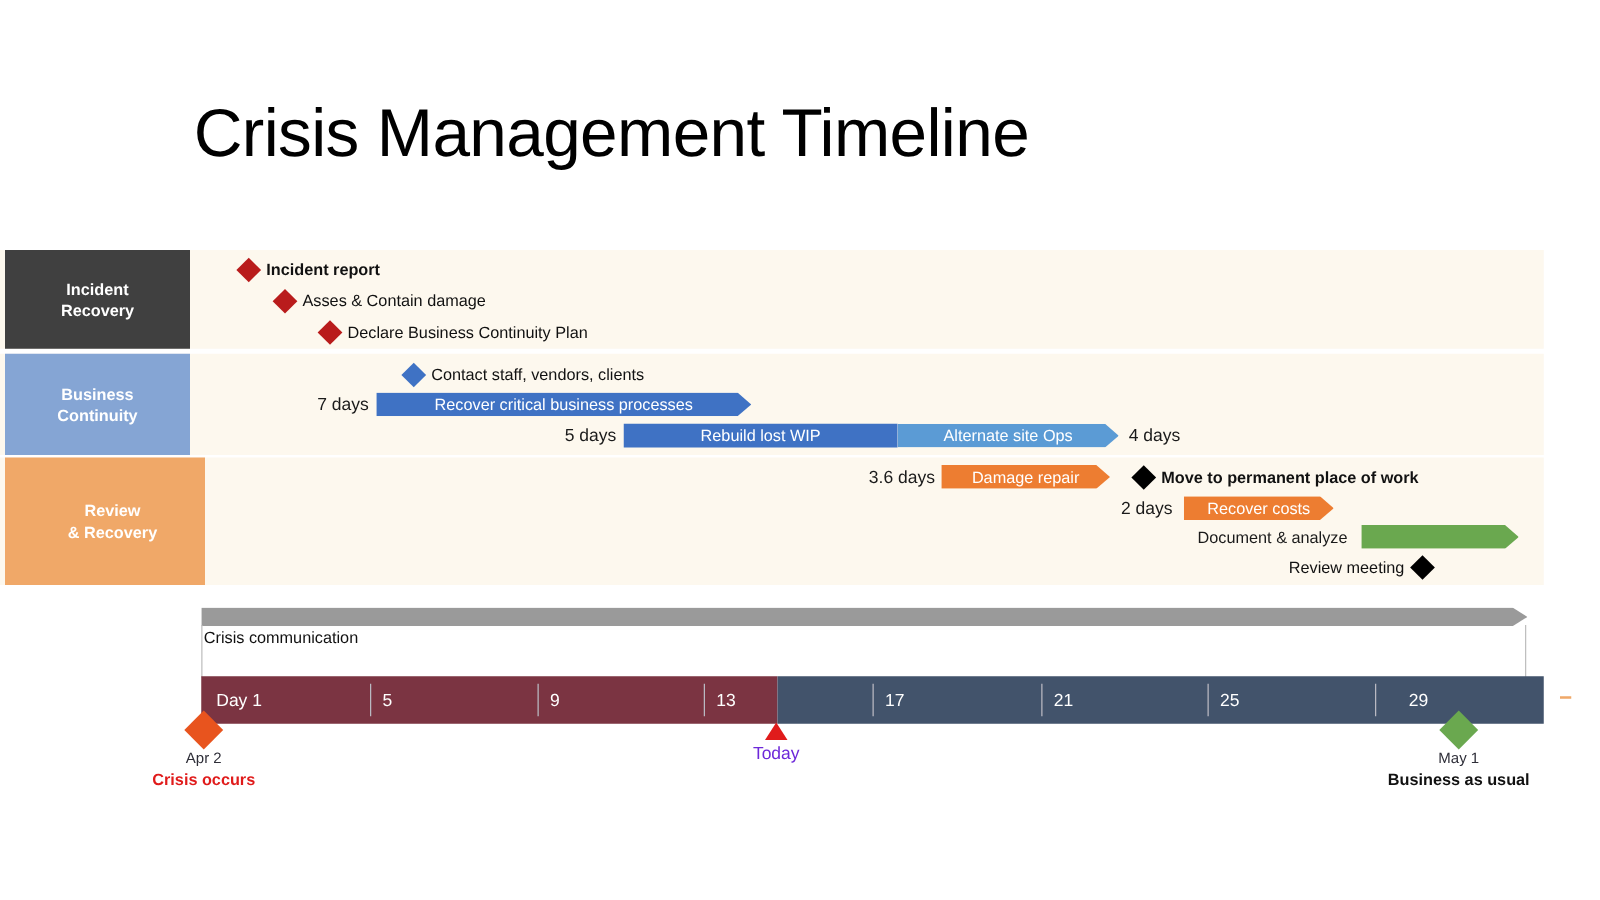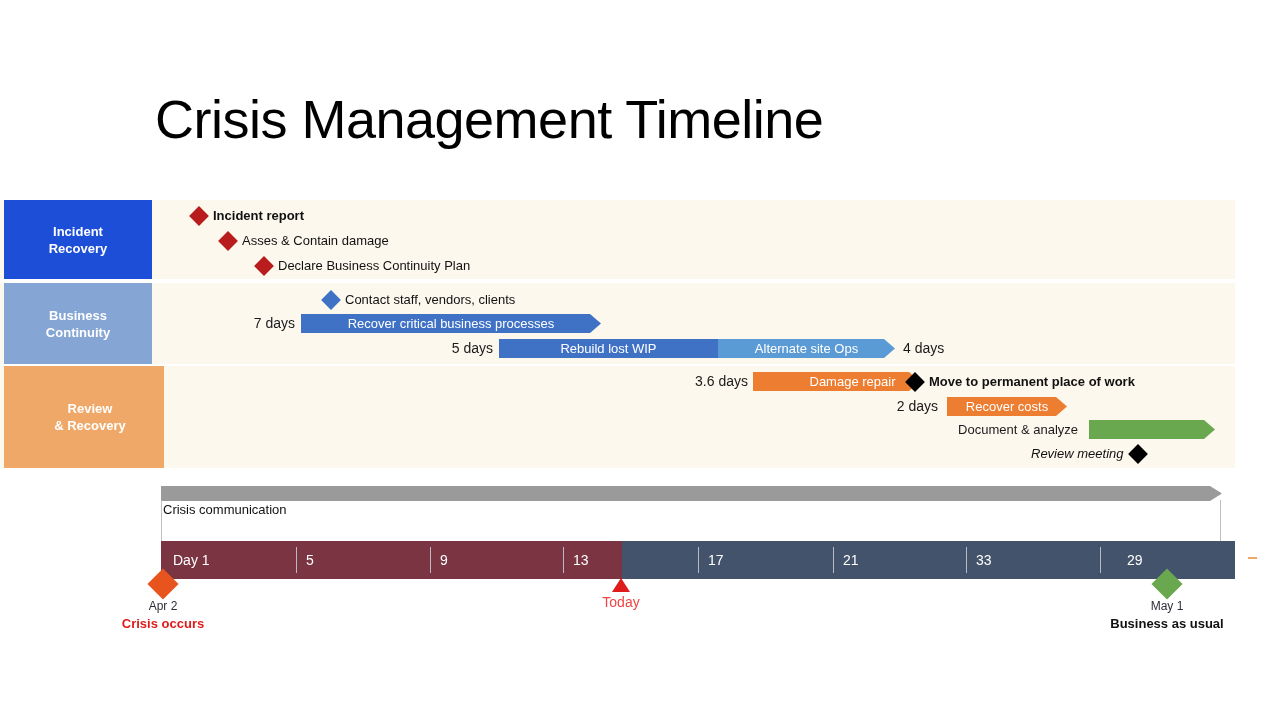--- a/index.html
+++ b/index.html
@@ -24,21 +24,20 @@
   .title {
     position: absolute;
     left: 155px;
     top: 75px;
     font-size: 54px;
     line-height: 64px;
     font-weight: 400;
     color: #000000;
     letter-spacing: -0.5px;
     white-space: nowrap;
-    margin-top: 12px;
   }
   
   .lane-band {
     position: absolute;
     left: 0px;
     background: #fdf8ee;
   }
   .lane-label {
     position: absolute;
     left: 4px;
@@ -48,21 +47,21 @@
     justify-content: center;
     text-align: center;
     color: #ffffff;
     font-weight: bold;
     font-size: 13px;
     line-height: 17px;
   }
   .lane-band.lane0 { top: 200px; height: 79px; width: 1235px; }
   .lane-band.lane1 { top: 283px; height: 81px; width: 1235px; }
   .lane-band.lane2 { top: 366px; height: 102px; width: 1235px; }
-  .lane-label.lane0 { top: 200px; height: 79px; background: #1d4ed8; }
+  .lane-label.lane0 { top: 200px; height: 79px; background: #404040; }
   .lane-label.lane1 { top: 283px; height: 81px; background: #85a5d4; }
   .lane-label.lane2 { top: 366px; height: 102px; background: #f0a868; padding-left: 12px; }
 
   
   .bar {
     position: absolute;
     height: 19px;
     display: flex;
     align-items: center;
     justify-content: center;
@@ -100,21 +99,21 @@
     height: 14px;
     transform: rotate(45deg);
     flex: none;
   }
   .ms-label {
     font-size: 13px;
     color: #111111;
     line-height: 18px;
   }
   .ms-label.bold { font-weight: bold; }
-  .milestone.label-left .ms-label { margin-right: 7px; font-style: italic; }
+  .milestone.label-left .ms-label { margin-right: 7px; }
   .milestone.label-right .ms-label { margin-left: 7px; }
 
   
   .summary-bar {
     position: absolute;
     left: 161px;
     top: 486px;
     width: 1061px;
     height: 15px;
     background: #9a9a9a;
@@ -188,21 +187,21 @@
     margin-top: 4px;
   }
   .date-name {
     font-size: 13px;
     font-weight: bold;
     margin-top: 3px;
   }
   .today-name {
     font-size: 14px;
     font-weight: normal;
-    color: #ef4444;
+    color: #6d28d9;
     margin-top: 2px;
   }
   .tiny-dash {
     position: absolute;
     width: 9px;
     height: 2px;
     background: #f0a868;
   }
 </style>
 </head>
@@ -263,21 +262,21 @@
   <div class="duration right" style="left:445px; top:339px; width:48px;">5 days</div>
   <div class="bar flat" style="left:499px; top:339px; width:219px; background:#3f72c4;">
     <span>Rebuild lost WIP</span>
   </div>
   <div class="bar arrow" style="left:718px; top:339px; width:177px; background:#5b9bd5;">
     <span>Alternate site Ops</span>
   </div>
   <div class="duration" style="left:903px; top:339px;">4 days</div>
 
   <div class="duration right" style="left:690px; top:372px; width:58px;">3.6 days</div>
-  <div class="bar arrow" style="left:753px; top:372px; width:135px; background:#ed7d31;padding-left:32px;">
+  <div class="bar arrow" style="left:753px; top:372px; width:135px; background:#ed7d31;">
     <span>Damage repair</span>
   </div>
 
   <div class="milestone label-right" style="left:908px; top:373px;">
     <span class="diamond" style="background:#000000;"></span>
     <span class="ms-label bold">Move to permanent place of work</span>
   </div>
 
   <div class="duration right" style="left:890px; top:397px; width:48px;">2 days</div>
   <div class="bar arrow" style="left:947px; top:397px; width:120px; background:#ed7d31;">
@@ -312,21 +311,21 @@
     <div class="axis-tick" style="left:402px;"></div>
     <div class="axis-tlabel" style="left:412px;">13</div>
 
     <div class="axis-tick" style="left:537px;"></div>
     <div class="axis-tlabel" style="left:547px;">17</div>
 
     <div class="axis-tick" style="left:672px;"></div>
     <div class="axis-tlabel" style="left:682px;">21</div>
 
     <div class="axis-tick" style="left:805px;"></div>
-    <div class="axis-tlabel" style="left:815px;">33</div>
+    <div class="axis-tlabel" style="left:815px;">25</div>
 
     <div class="axis-tick" style="left:939px;"></div>
     <div class="axis-tlabel" style="left:966px;">29</div>
   </div>
 
   <div class="tiny-dash" style="left:1248px; top:557px;"></div>
 
   <div class="date-marker" style="left:103px; top:573px; width:120px;">
     <div class="date-diamond" style="background:#e8541e;"></div>
     <div class="date-sub">Apr 2</div>

